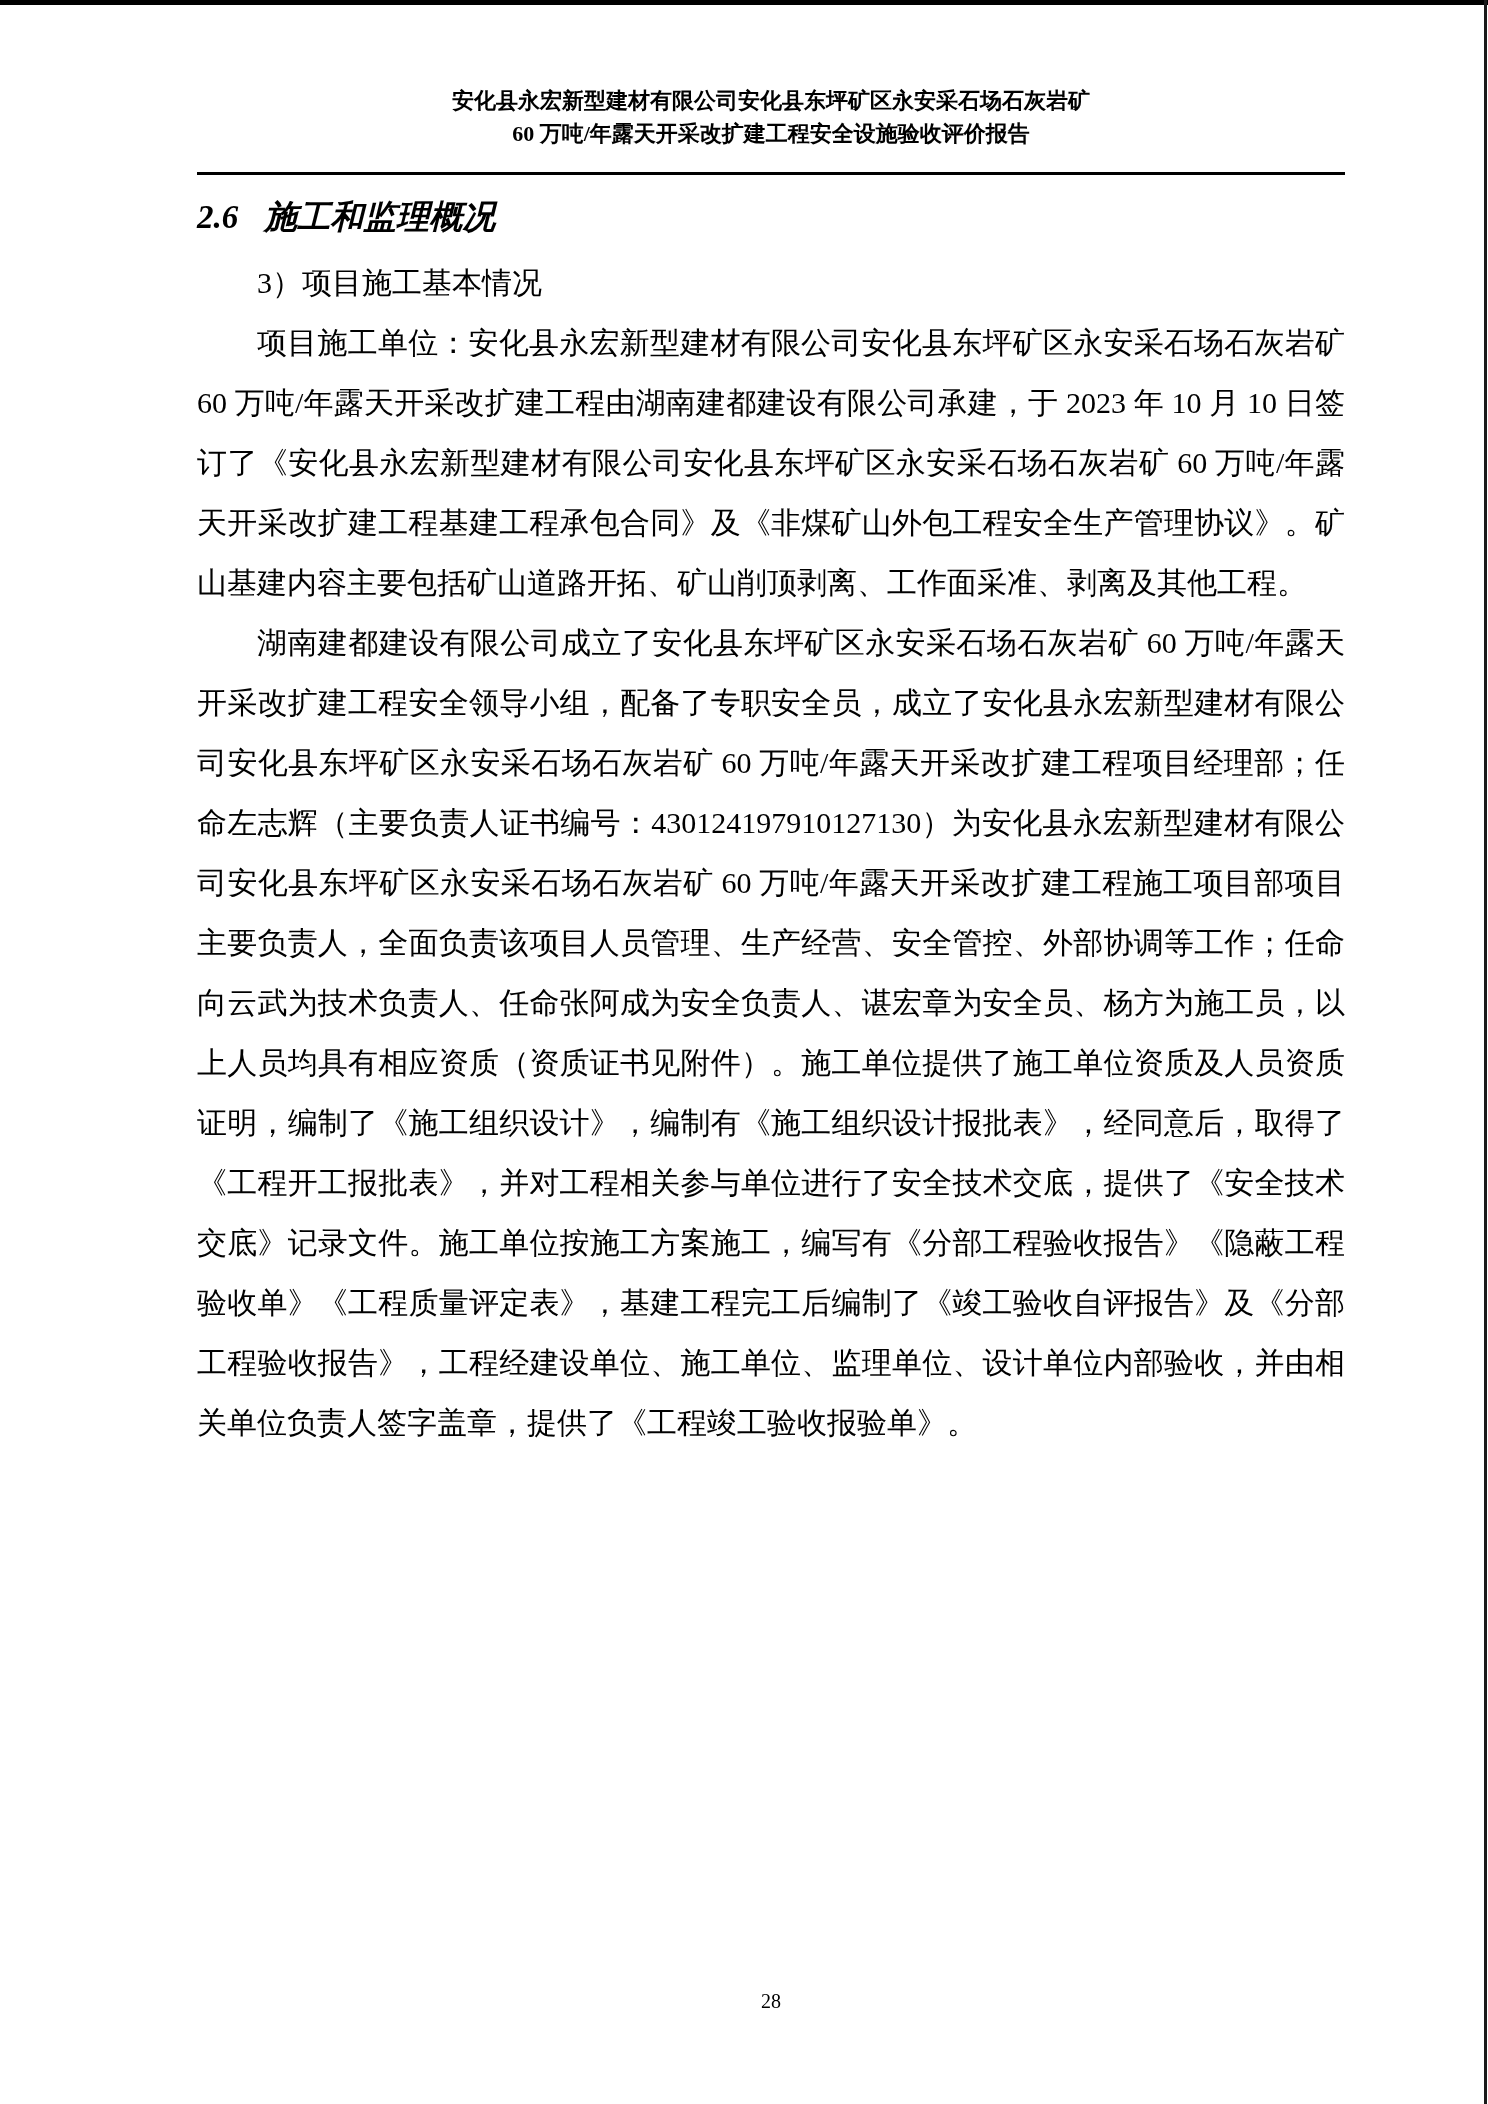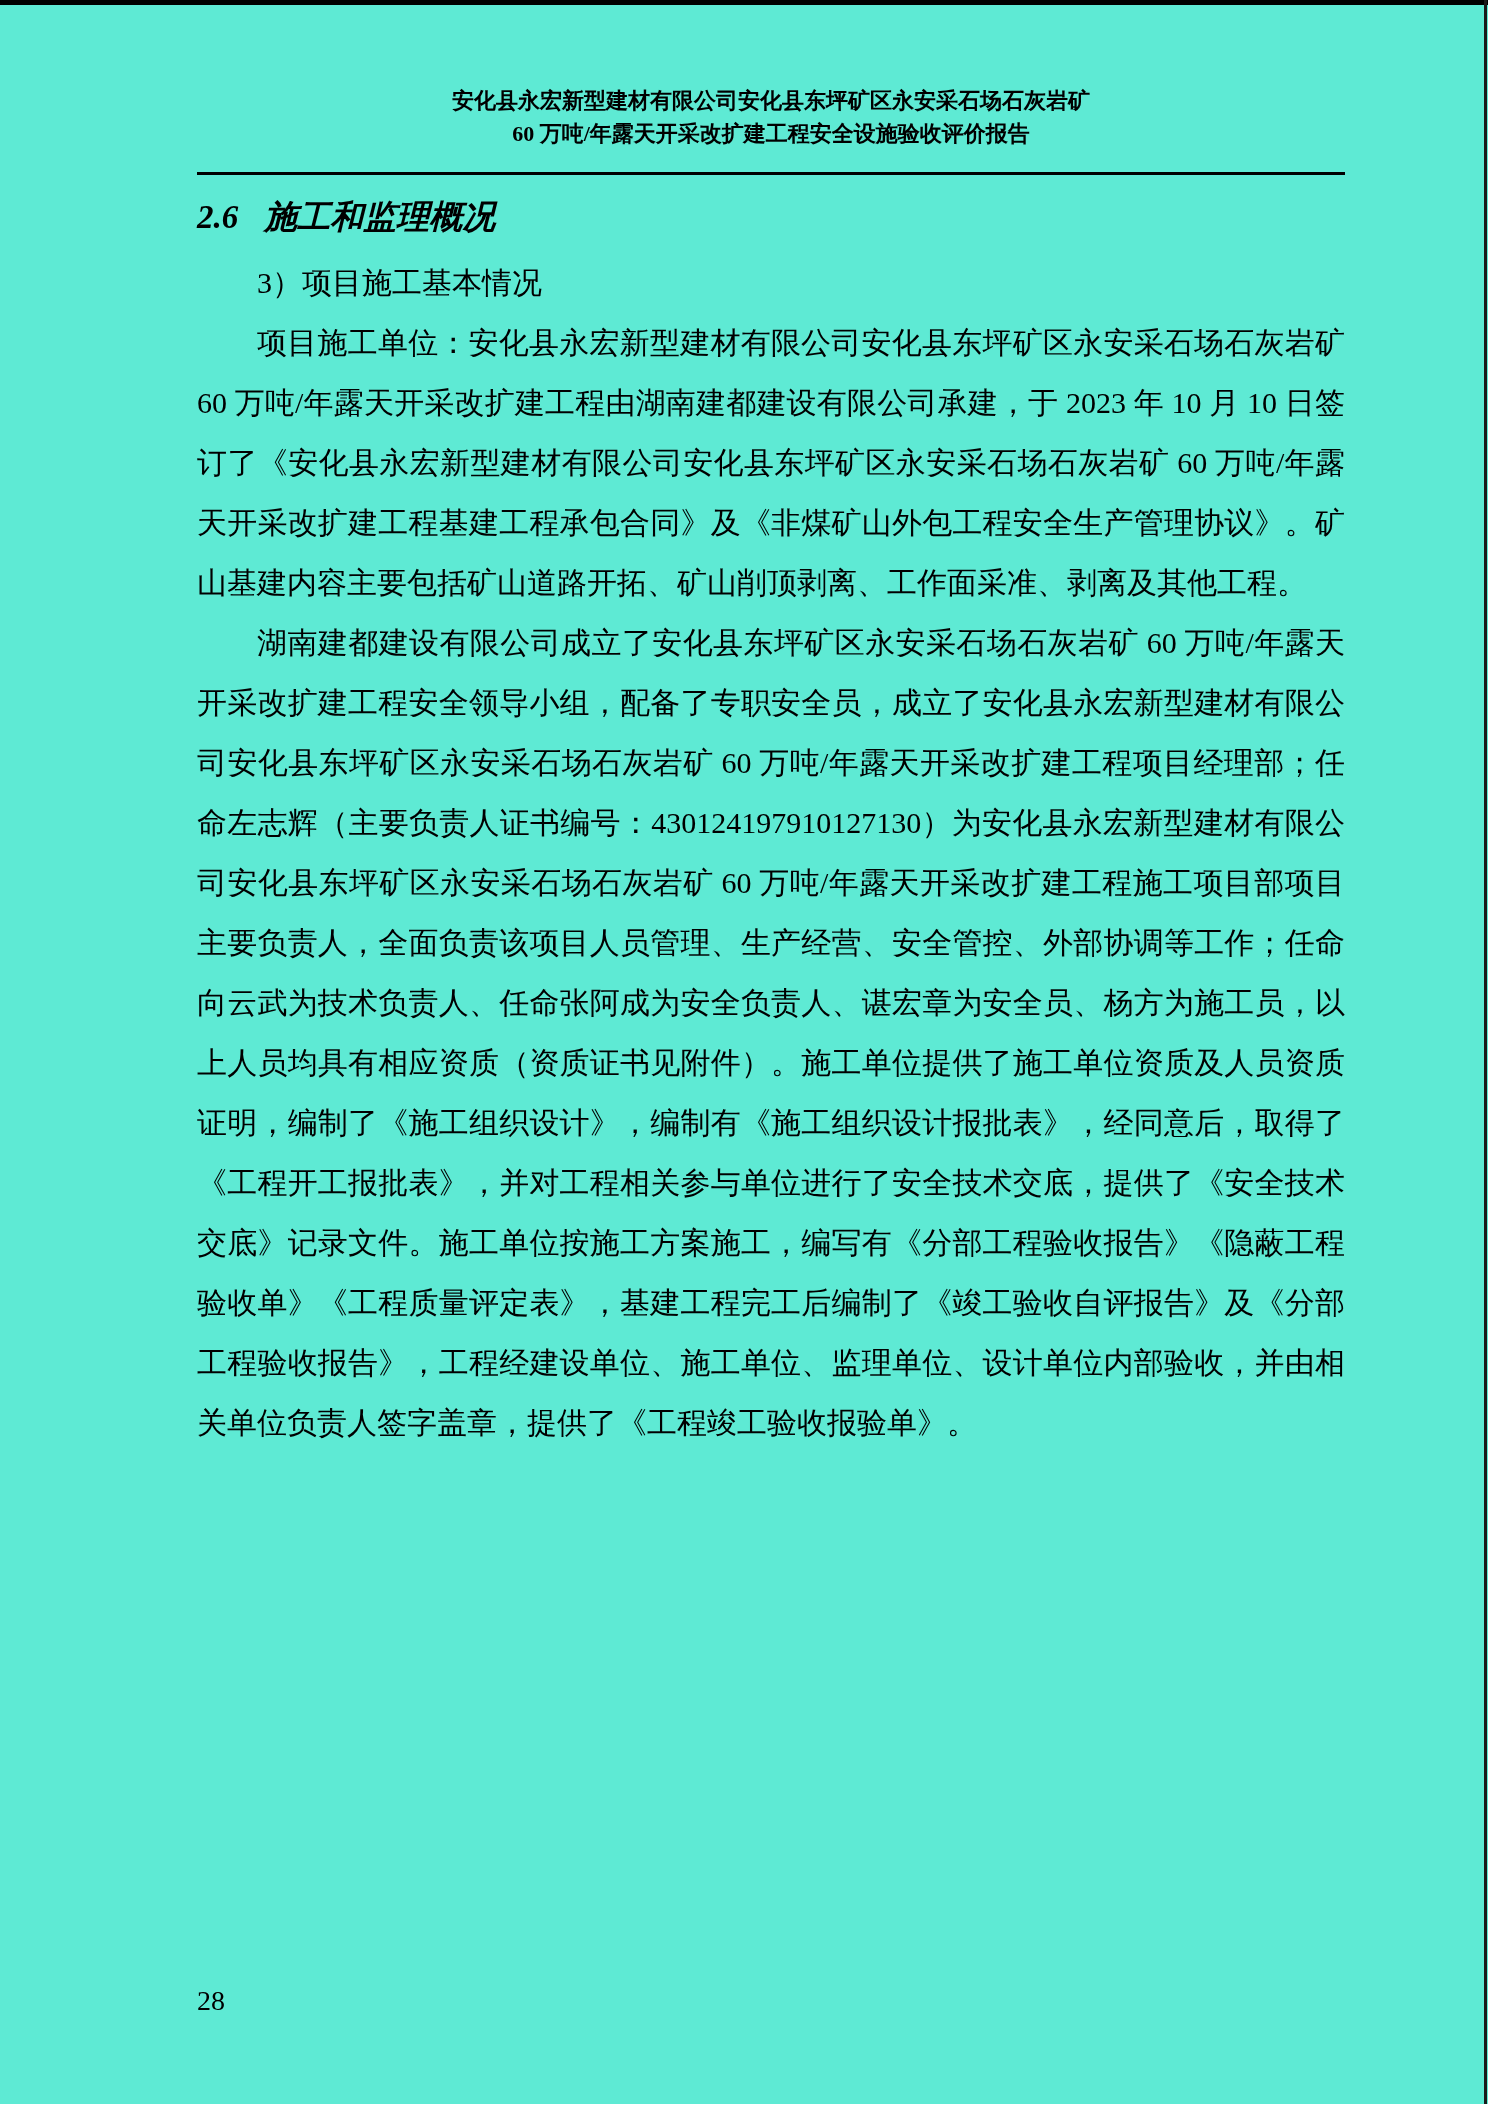--- a/index.html
+++ b/index.html
@@ -1,21 +1,21 @@
 <!DOCTYPE html>
 <html><head>
 <meta charset="utf-8">
 <style>
   html, body { margin: 0; padding: 0; background: #888; }
   .page {
     position: relative;
     width: 1488px;
     height: 2104px;
     margin: 0 auto;
-    background: #5eead4;
+    background: #ffffff;
     color: #000000;
     font-family: "Liberation Serif", "DejaVu Serif", serif;
     overflow: hidden;
   }
   .top-bar {
     position: absolute;
     top: 0; left: 0;
     width: 100%; height: 5px;
     background: #000000;
   }
@@ -57,21 +57,22 @@
     line-height: 60px;
     text-indent: 0;
     font-style: italic;
   }
   .sec-title { margin-left: 26px; }
   .footer {
     position: absolute;
     left: 197px;
     top: 1988px;
     width: 1148px;
-    font-size: 28px;
+    text-align: center;
+    font-size: 20px;
     line-height: 26px;
   }
 </style>
 </head>
 <body>
 
 <div class="page">
   <div class="top-bar"></div>
   <div class="right-line"></div>
 

